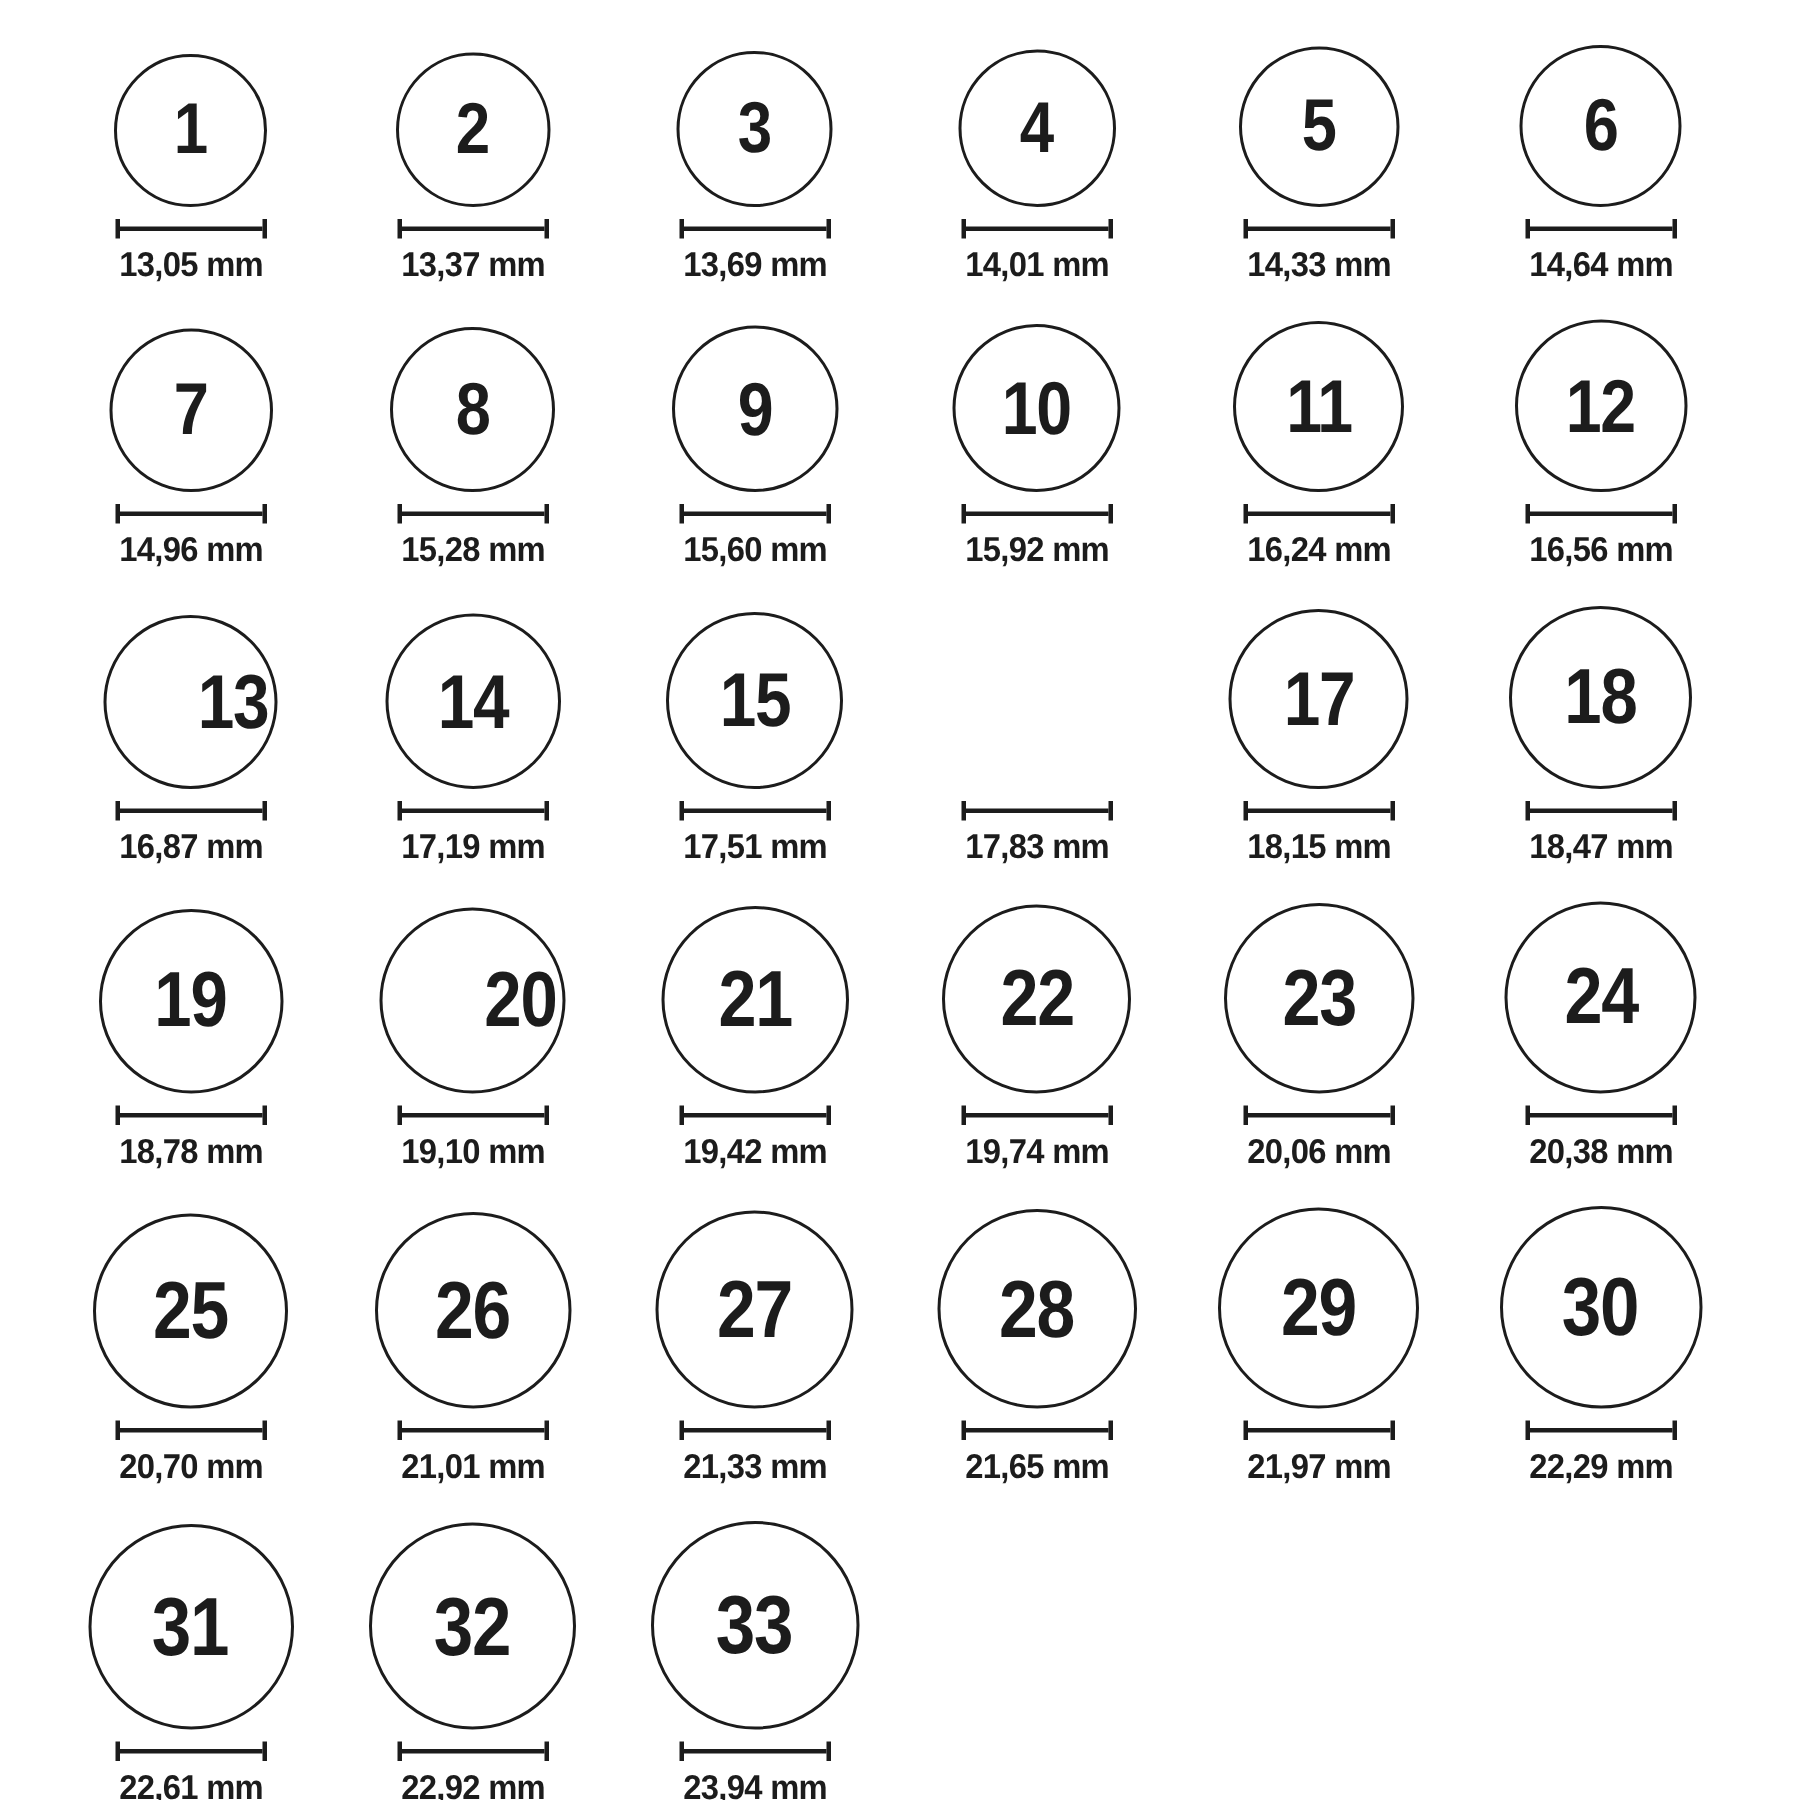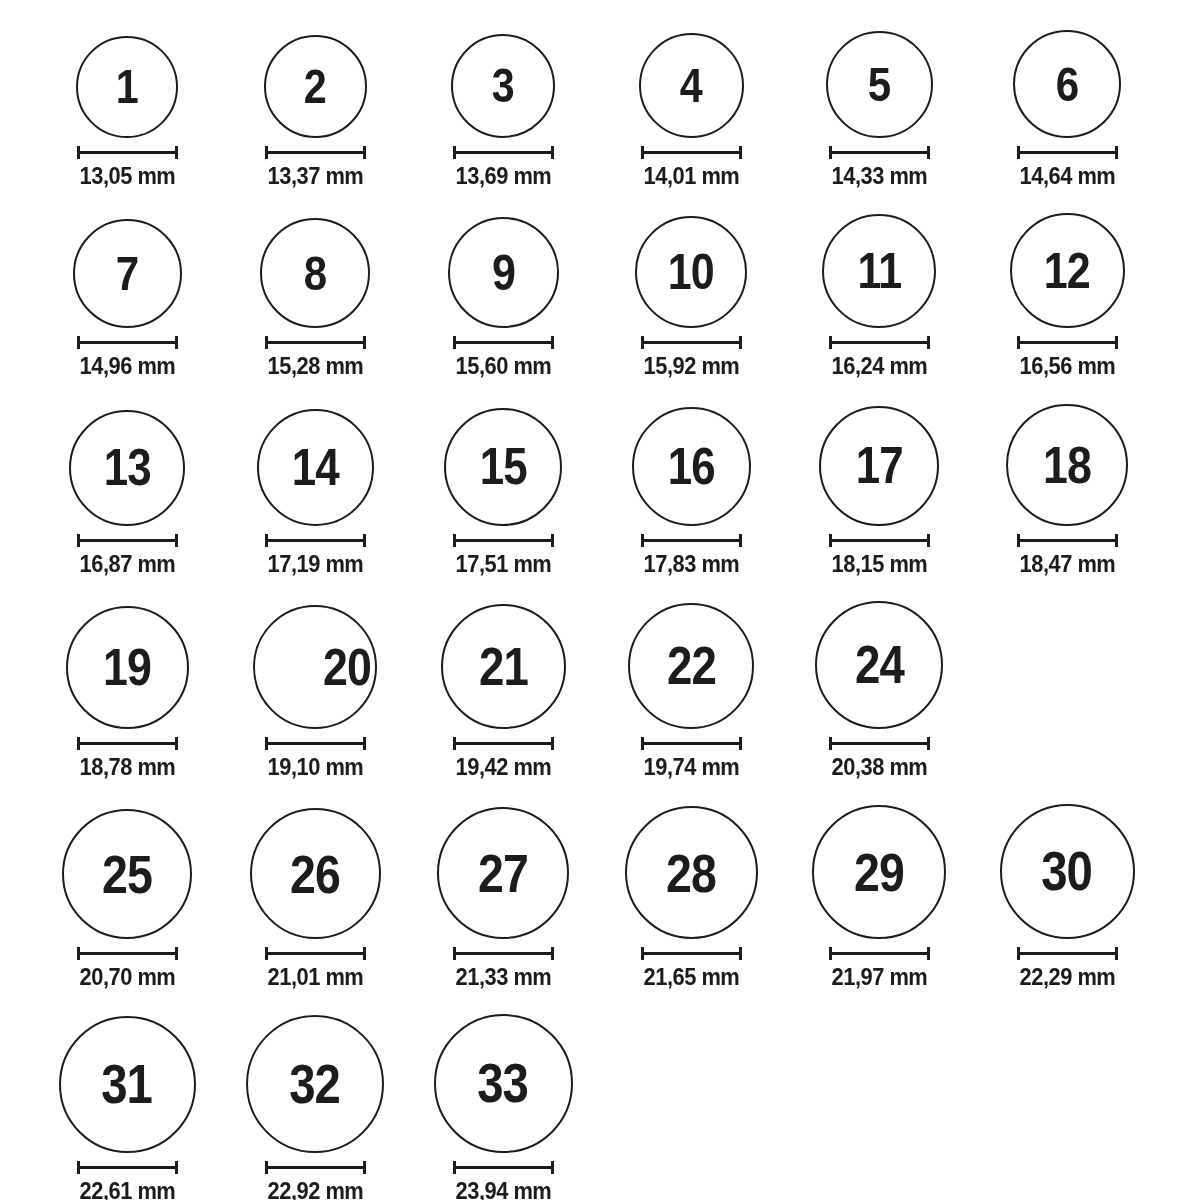--- a/index.html
+++ b/index.html
@@ -152,44 +152,41 @@
       <div class="cell">
         <div class="circle" style="width: 115px; height: 115px;">
           <span class="num" style="font-size: 50px;">12</span>
         </div>
         <div class="measure"></div>
         <div class="label">16,56 mm</div>
       </div>
     </div>
     <div class="row">
       <div class="cell">
-        <div class="circle" style="width: 116px; height: 116px;">
+        <div class="circle" style="width: 116px; height: 116px; justify-content: flex-end;">
           <span class="num" style="font-size: 51px;">13</span>
         </div>
         <div class="measure"></div>
         <div class="label">16,87 mm</div>
       </div>
       <div class="cell">
         <div class="circle" style="width: 117px; height: 117px;">
           <span class="num" style="font-size: 51px;">14</span>
         </div>
         <div class="measure"></div>
         <div class="label">17,19 mm</div>
       </div>
       <div class="cell">
         <div class="circle" style="width: 118px; height: 118px;">
           <span class="num" style="font-size: 51px;">15</span>
         </div>
         <div class="measure"></div>
         <div class="label">17,51 mm</div>
       </div>
       <div class="cell">
-        <div class="circle" style="width: 119px; height: 119px;">
-          <span class="num" style="font-size: 51px;">16</span>
-        </div>
         <div class="measure"></div>
         <div class="label">17,83 mm</div>
       </div>
       <div class="cell">
         <div class="circle" style="width: 120px; height: 120px;">
           <span class="num" style="font-size: 51px;">17</span>
         </div>
         <div class="measure"></div>
         <div class="label">18,15 mm</div>
       </div>
@@ -222,20 +219,27 @@
         </div>
         <div class="measure"></div>
         <div class="label">19,42 mm</div>
       </div>
       <div class="cell">
         <div class="circle" style="width: 126px; height: 126px;">
           <span class="num" style="font-size: 53px;">22</span>
         </div>
         <div class="measure"></div>
         <div class="label">19,74 mm</div>
+      </div>
+      <div class="cell">
+        <div class="circle" style="width: 127px; height: 127px;">
+          <span class="num" style="font-size: 53px;">23</span>
+        </div>
+        <div class="measure"></div>
+        <div class="label">20,06 mm</div>
       </div>
       <div class="cell">
         <div class="circle" style="width: 128px; height: 128px;">
           <span class="num" style="font-size: 53px;">24</span>
         </div>
         <div class="measure"></div>
         <div class="label">20,38 mm</div>
       </div>
     </div>
     <div class="row">

